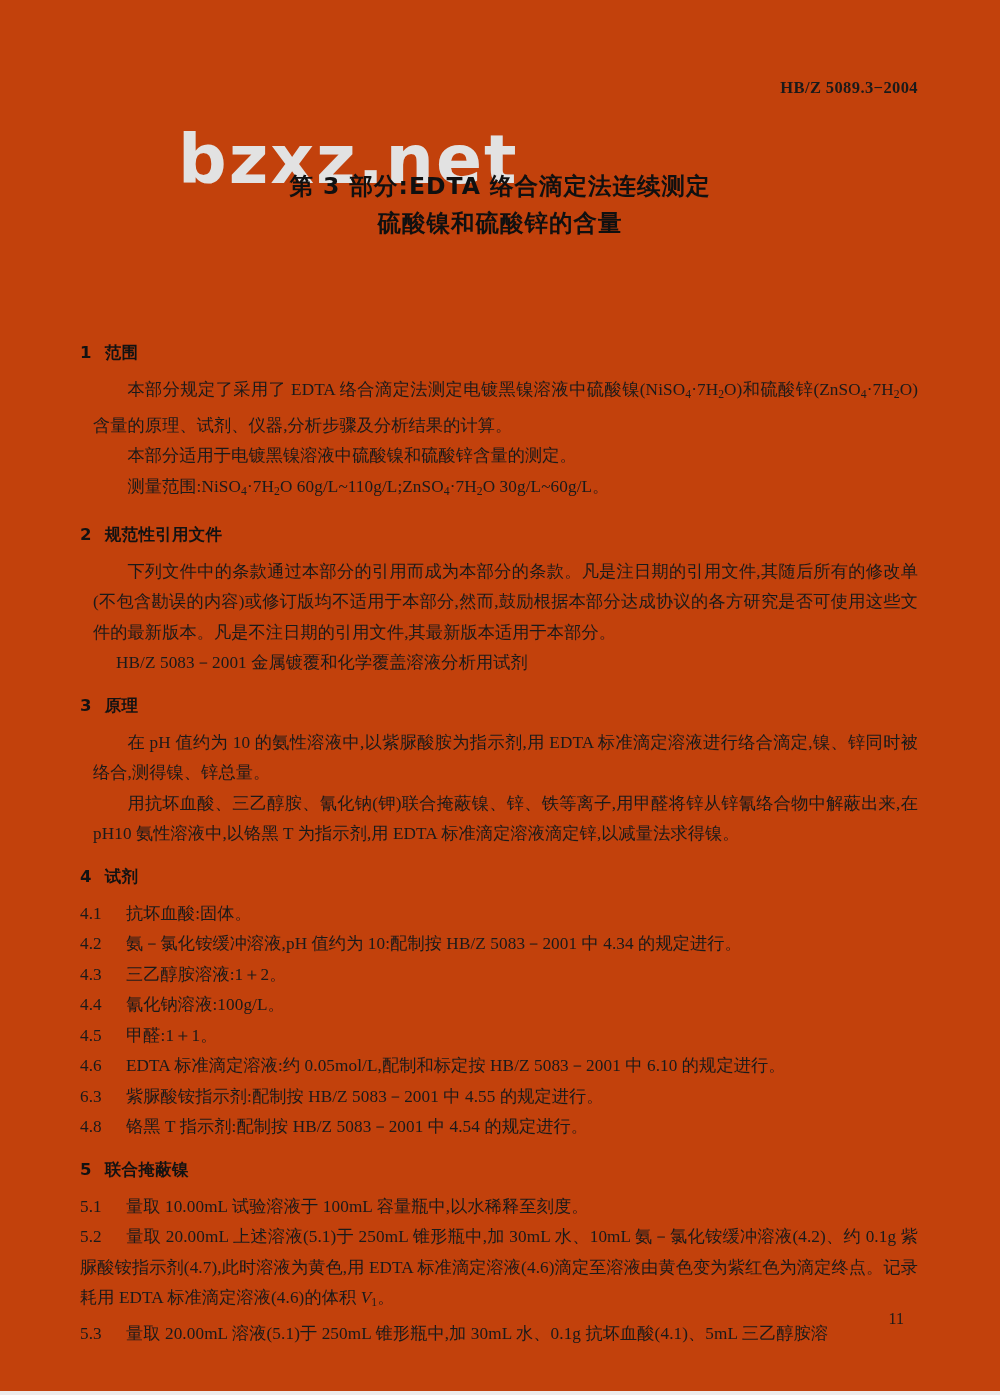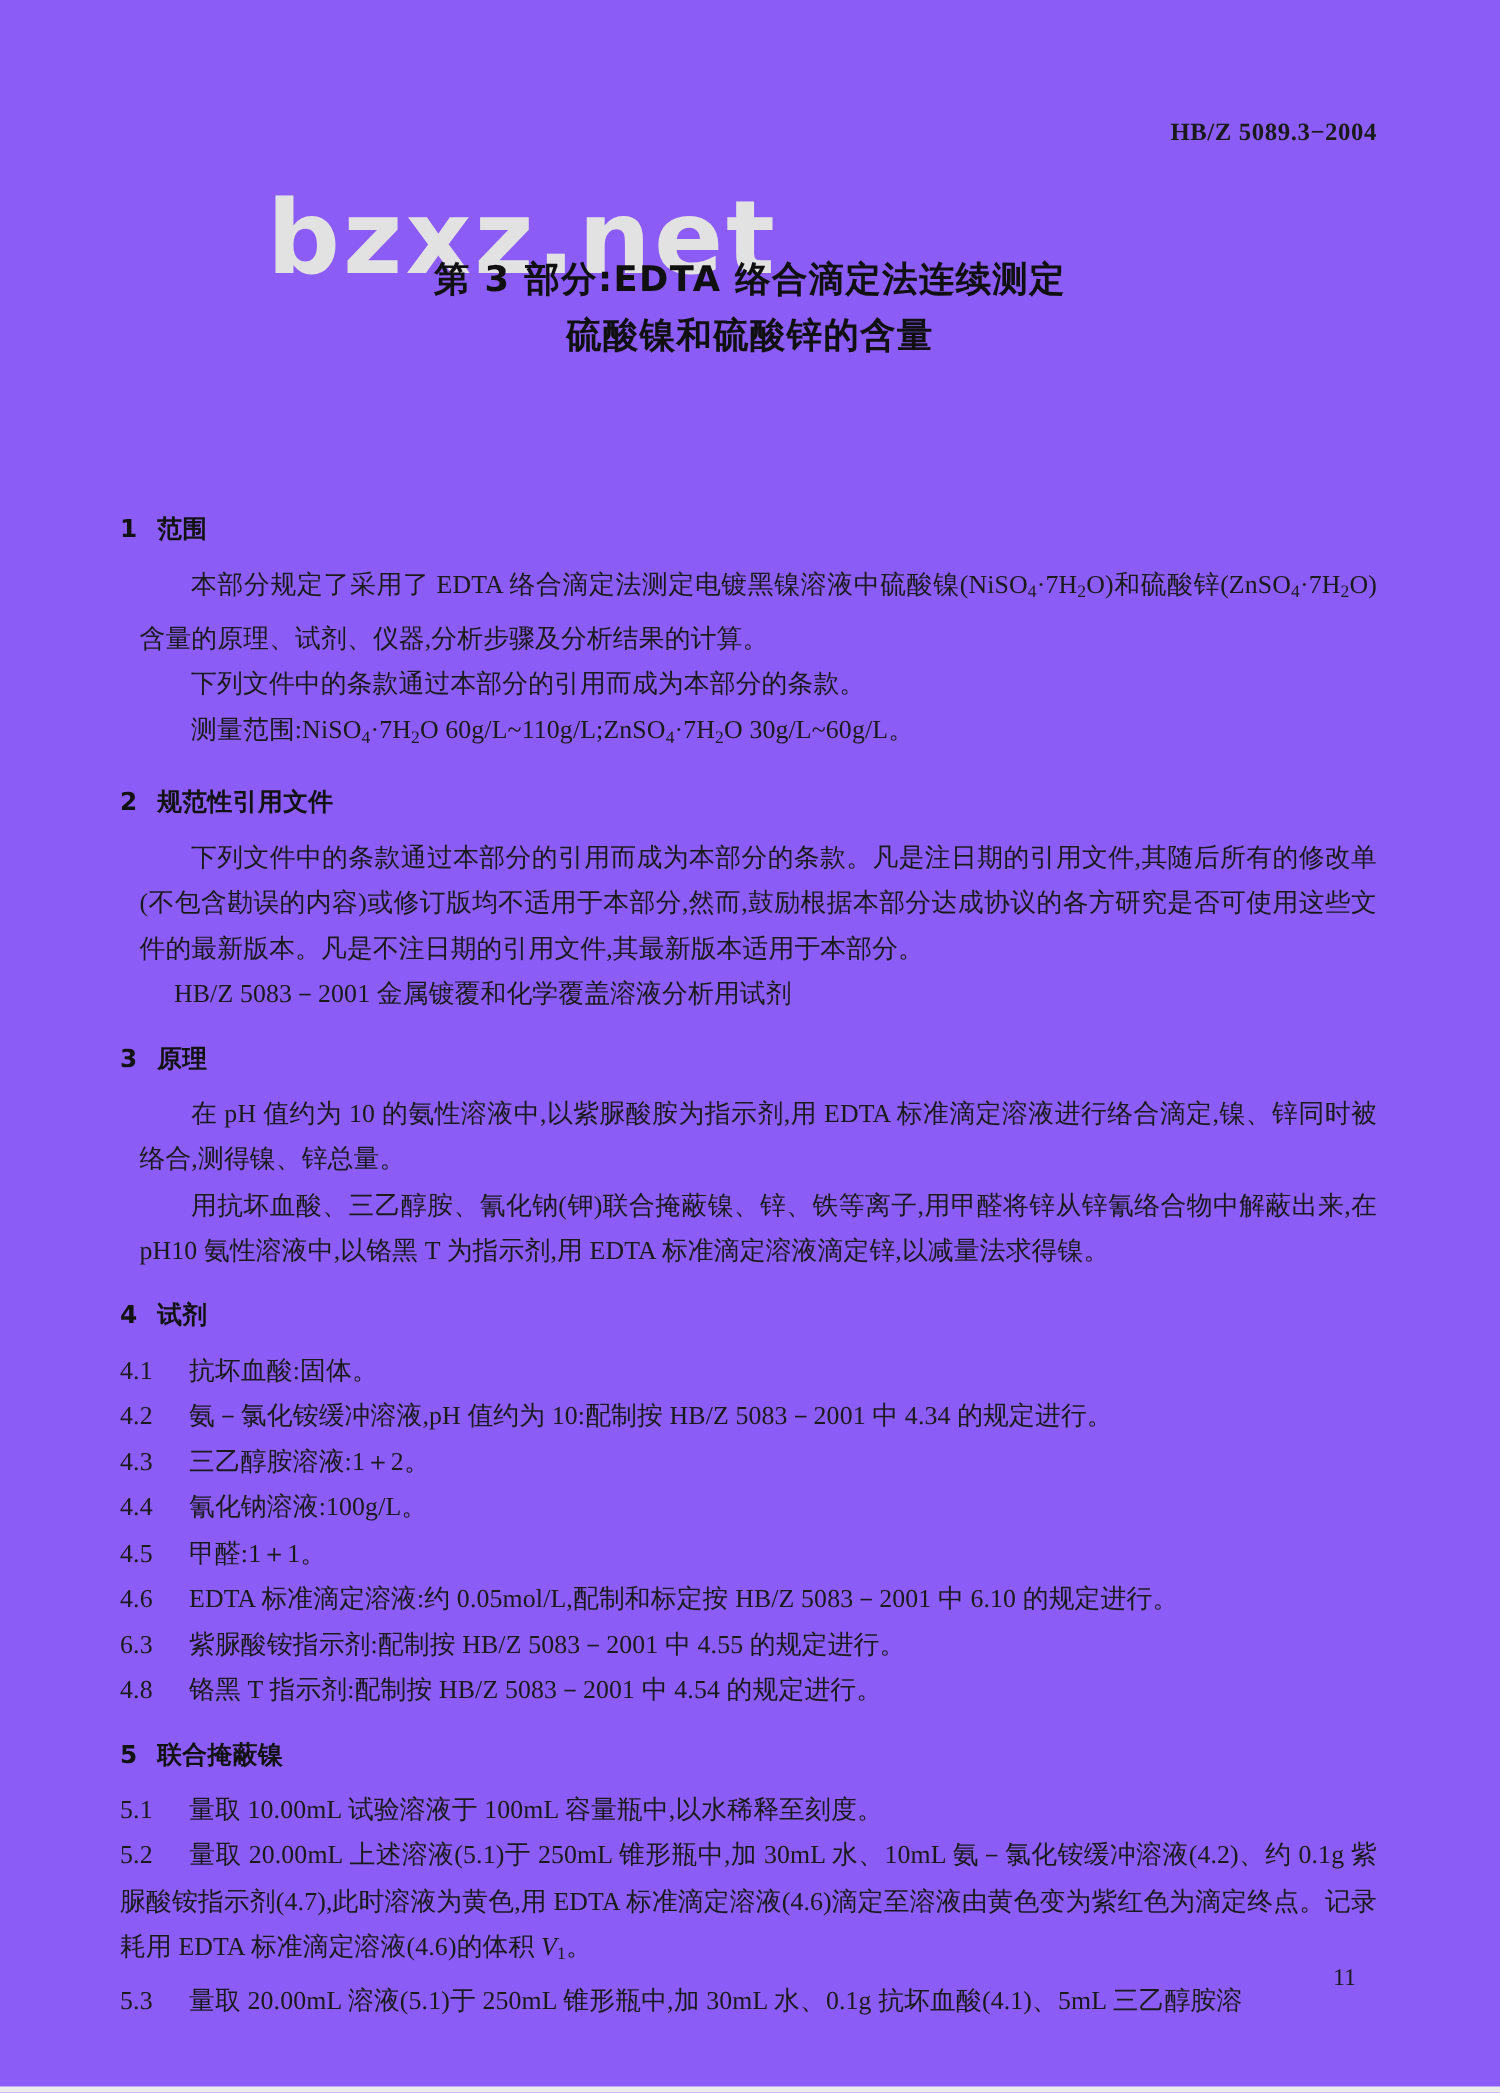--- a/index.html
+++ b/index.html
@@ -4,21 +4,21 @@
 <style>
   html, body {
     margin: 0;
     padding: 0;
     background: #ffffff;
   }
   .page {
     position: relative;
     width: 1000px;
     height: 1395px;
-    background: #8b5cf6;
+    background: #c2410c;
     overflow: hidden;
     font-family: "Liberation Serif", "DejaVu Serif", serif;
     color: #1a1a1a;
     box-sizing: border-box;
   }
   .page::after {
     content: "";
     position: absolute;
     left: 0;
     right: 0;
@@ -151,21 +151,21 @@
     <div class="title-line">硫酸镍和硫酸锌的含量</div>
   </div>
 
   <div class="body">
 
     <h2 class="sec">
       <span class="num">1</span><span>范围</span>
     </h2>
     <div class="gap-sm"></div>
     <p class="para indent"><span>本部分规定了采用了 EDTA 络合滴定法测定电镀黑镍溶液中硫酸镍(NiSO</span><sub>4</sub><span>·7H</span><sub>2</sub><span>O)和硫酸锌(ZnSO</span><sub>4</sub><span>·7H</span><sub>2</sub><span>O)含量的原理、试剂、仪器,分析步骤及分析结果的计算。</span></p>
-    <p class="para indent">下列文件中的条款通过本部分的引用而成为本部分的条款。</p>
+    <p class="para indent">本部分适用于电镀黑镍溶液中硫酸镍和硫酸锌含量的测定。</p>
     <p class="para indent"><span>测量范围:NiSO</span><sub>4</sub><span>·7H</span><sub>2</sub><span>O   60g/L~110g/L;ZnSO</span><sub>4</sub><span>·7H</span><sub>2</sub><span>O   30g/L~60g/L。</span></p>
 
     <div class="gap-md"></div>
 
     <h2 class="sec">
       <span class="num">2</span><span>规范性引用文件</span>
     </h2>
     <div class="gap-sm"></div>
     <p class="para indent">下列文件中的条款通过本部分的引用而成为本部分的条款。凡是注日期的引用文件,其随后所有的修改单(不包含勘误的内容)或修订版均不适用于本部分,然而,鼓励根据本部分达成协议的各方研究是否可使用这些文件的最新版本。凡是不注日期的引用文件,其最新版本适用于本部分。</p>
     <p class="para hang">HB/Z 5083－2001    金属镀覆和化学覆盖溶液分析用试剂</p>

